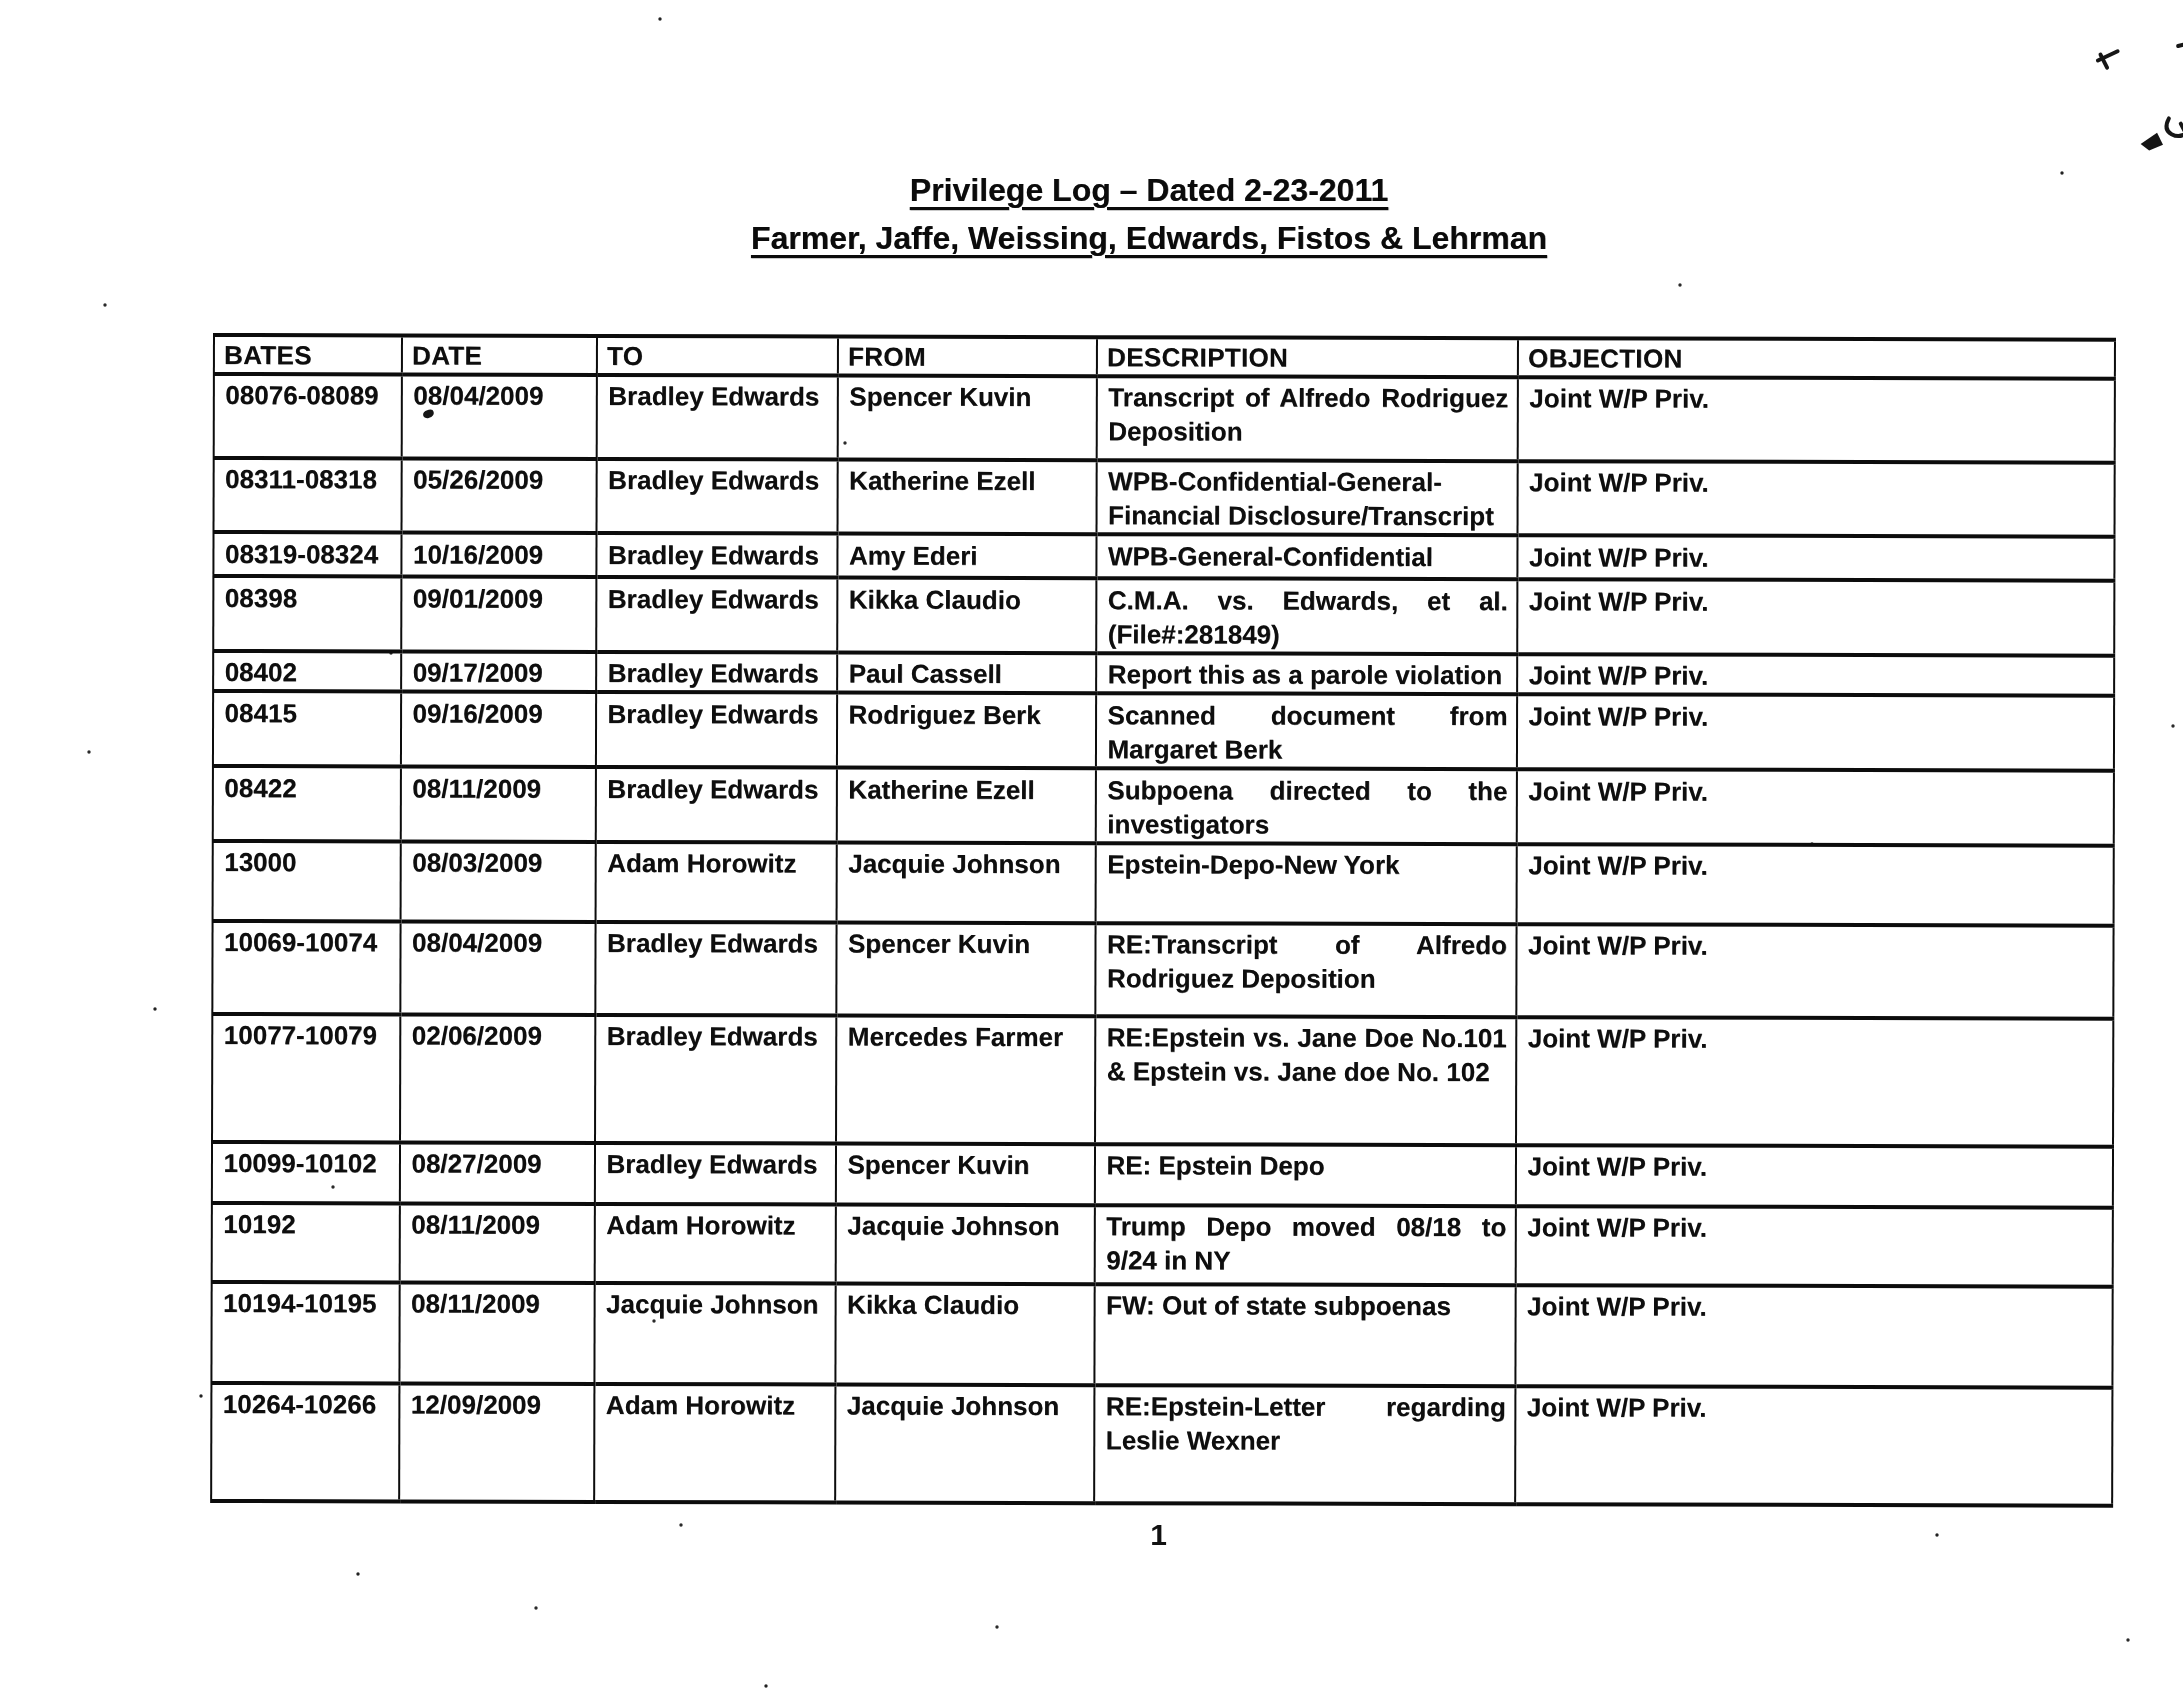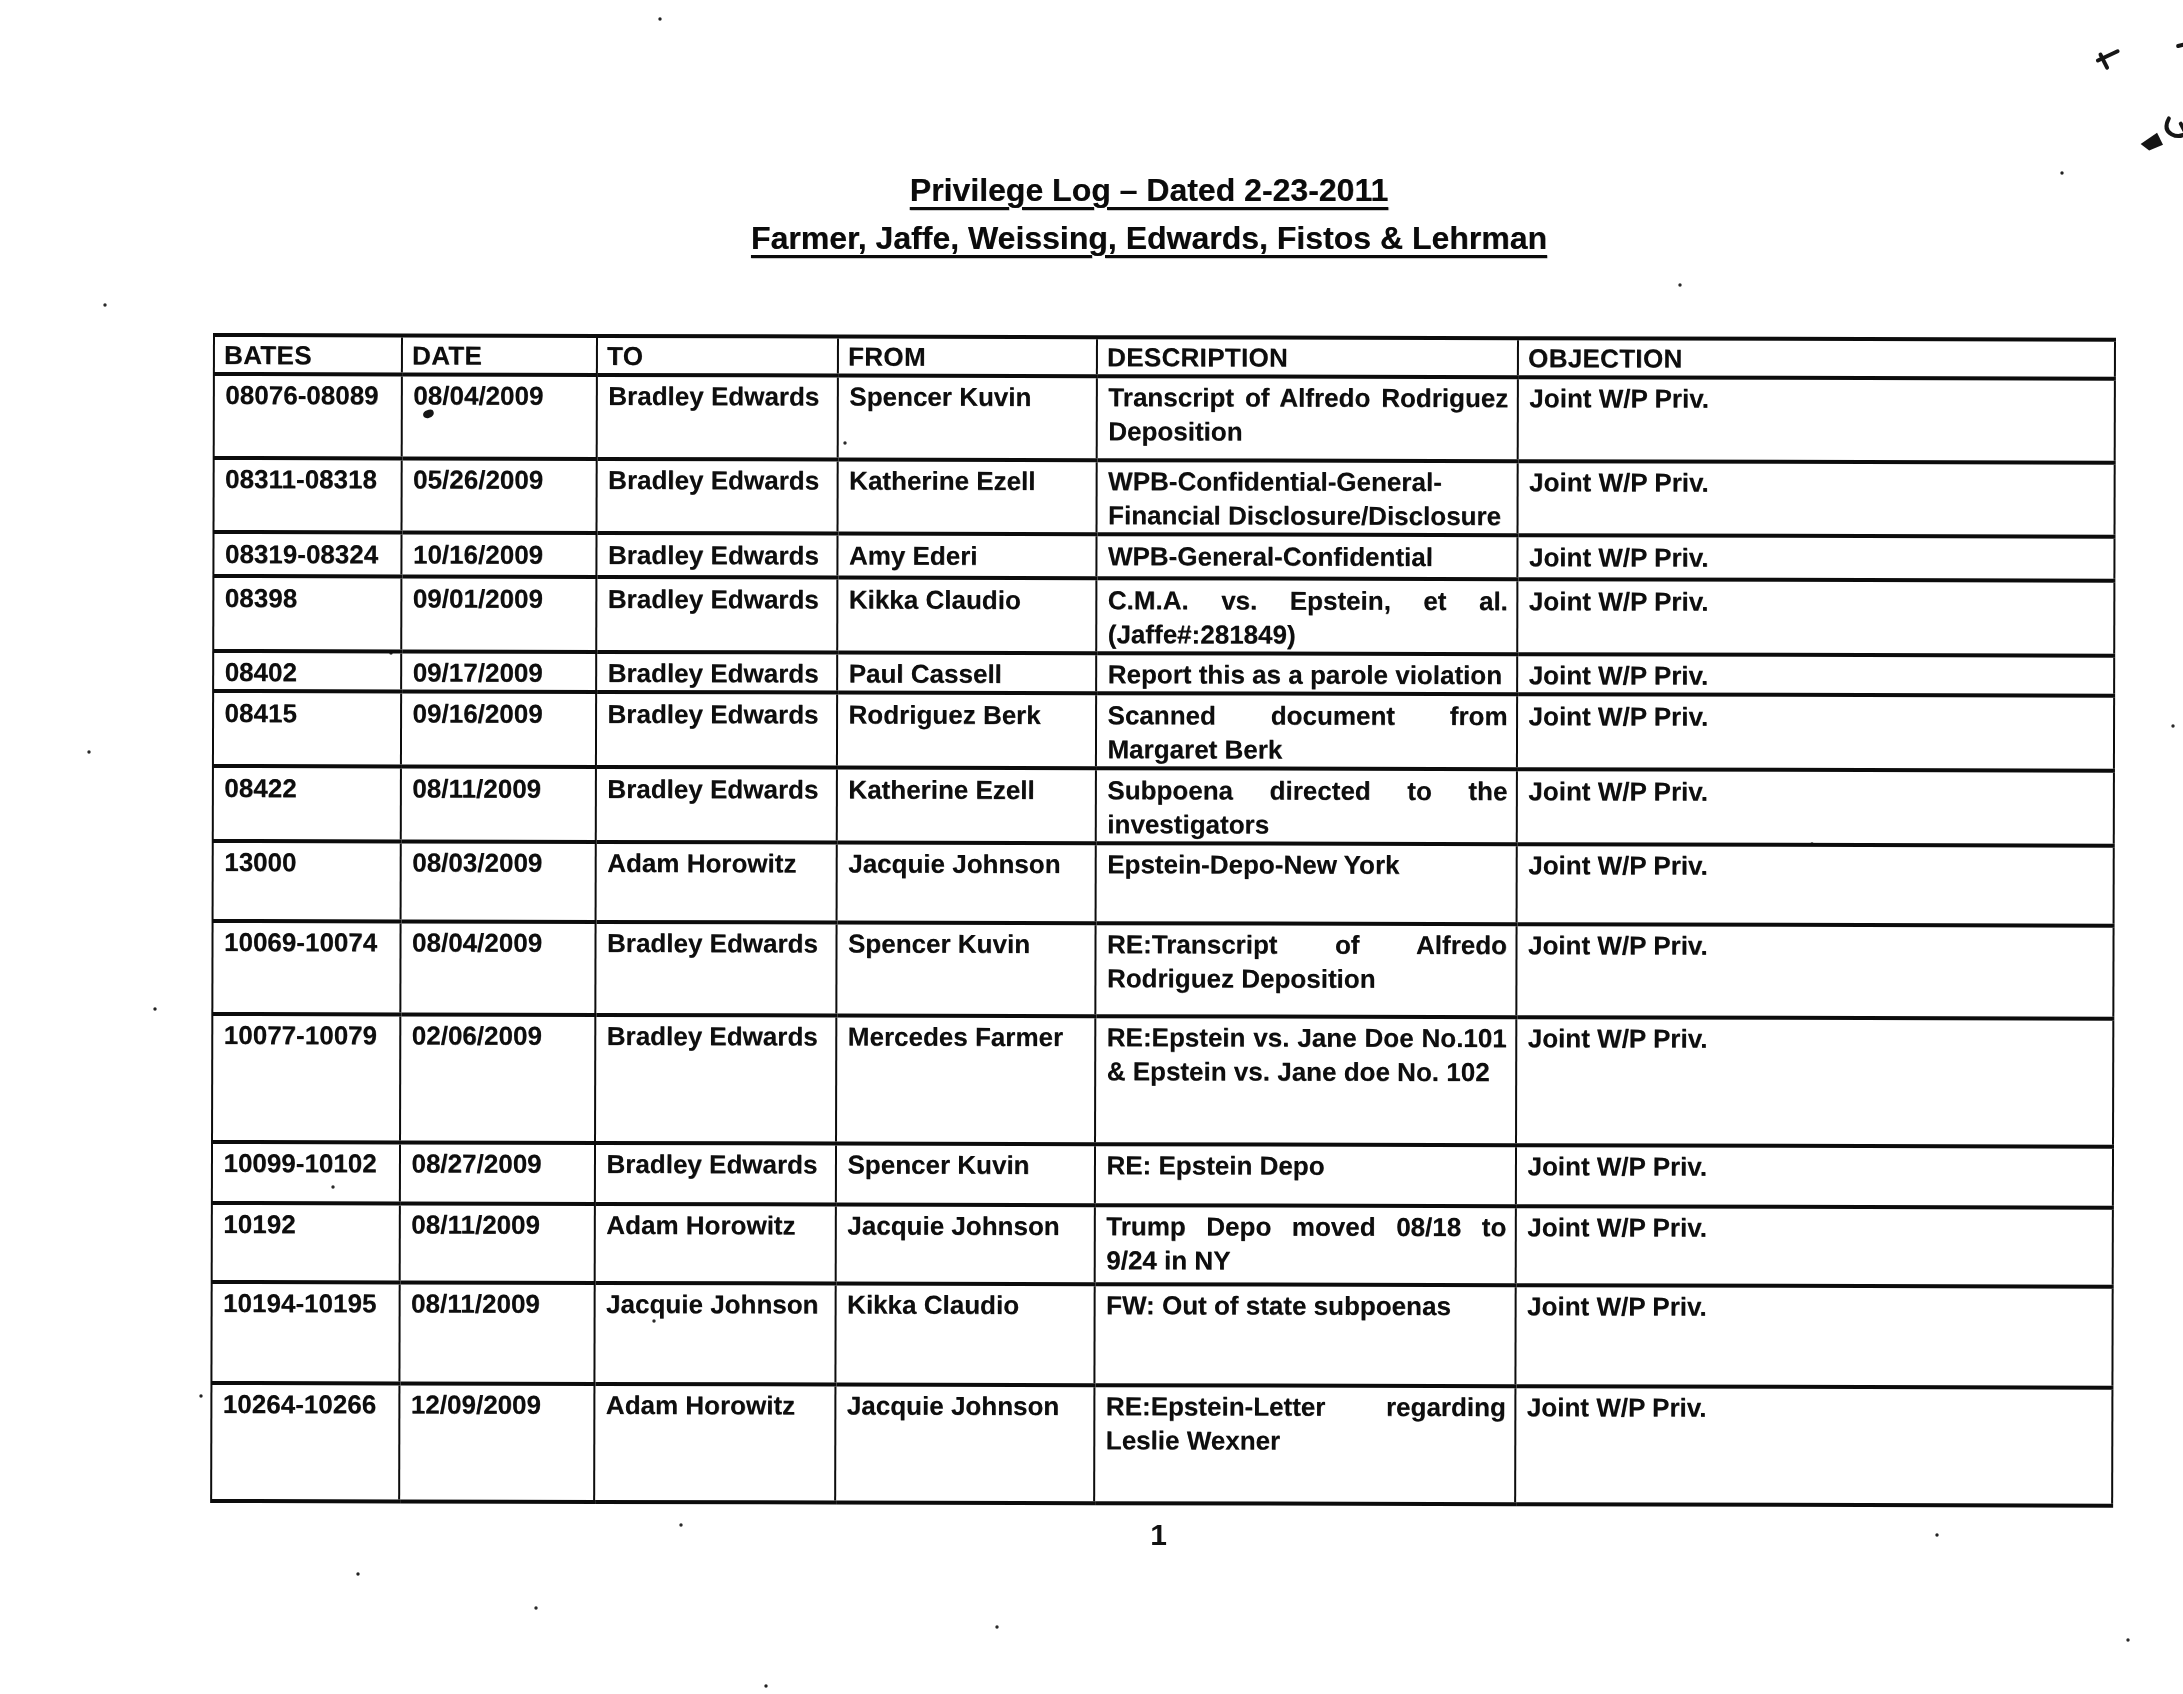--- a/index.html
+++ b/index.html
@@ -174,37 +174,37 @@
       <td class="col-to">Bradley Edwards</td>
       <td class="col-from">Spencer Kuvin</td>
       <td class="col-desc">Transcript of Alfredo Rodriguez Deposition</td>
       <td class="col-obj">Joint W/P Priv.</td>
     </tr>
           <tr class="log-row">
       <td class="col-bates">08311-08318</td>
       <td class="col-date">05/26/2009</td>
       <td class="col-to">Bradley Edwards</td>
       <td class="col-from">Katherine Ezell</td>
-      <td class="col-desc">WPB-Confidential-General-Financial Disclosure/Disclosure</td>
+      <td class="col-desc">WPB-Confidential-General-Financial Disclosure/Transcript</td>
       <td class="col-obj">Joint W/P Priv.</td>
     </tr>
           <tr class="log-row">
       <td class="col-bates">08319-08324</td>
       <td class="col-date">10/16/2009</td>
       <td class="col-to">Bradley Edwards</td>
       <td class="col-from">Amy Ederi</td>
       <td class="col-desc">WPB-General-Confidential</td>
       <td class="col-obj">Joint W/P Priv.</td>
     </tr>
           <tr class="log-row">
       <td class="col-bates">08398</td>
       <td class="col-date">09/01/2009</td>
       <td class="col-to">Bradley Edwards</td>
       <td class="col-from">Kikka Claudio</td>
-      <td class="col-desc">C.M.A. vs. Epstein, et al.(Jaffe#:281849)</td>
+      <td class="col-desc">C.M.A. vs. Edwards, et al.(File#:281849)</td>
       <td class="col-obj">Joint W/P Priv.</td>
     </tr>
           <tr class="log-row">
       <td class="col-bates">08402</td>
       <td class="col-date">09/17/2009</td>
       <td class="col-to">Bradley Edwards</td>
       <td class="col-from">Paul Cassell</td>
       <td class="col-desc">Report this as a parole violation</td>
       <td class="col-obj">Joint W/P Priv.</td>
     </tr>

